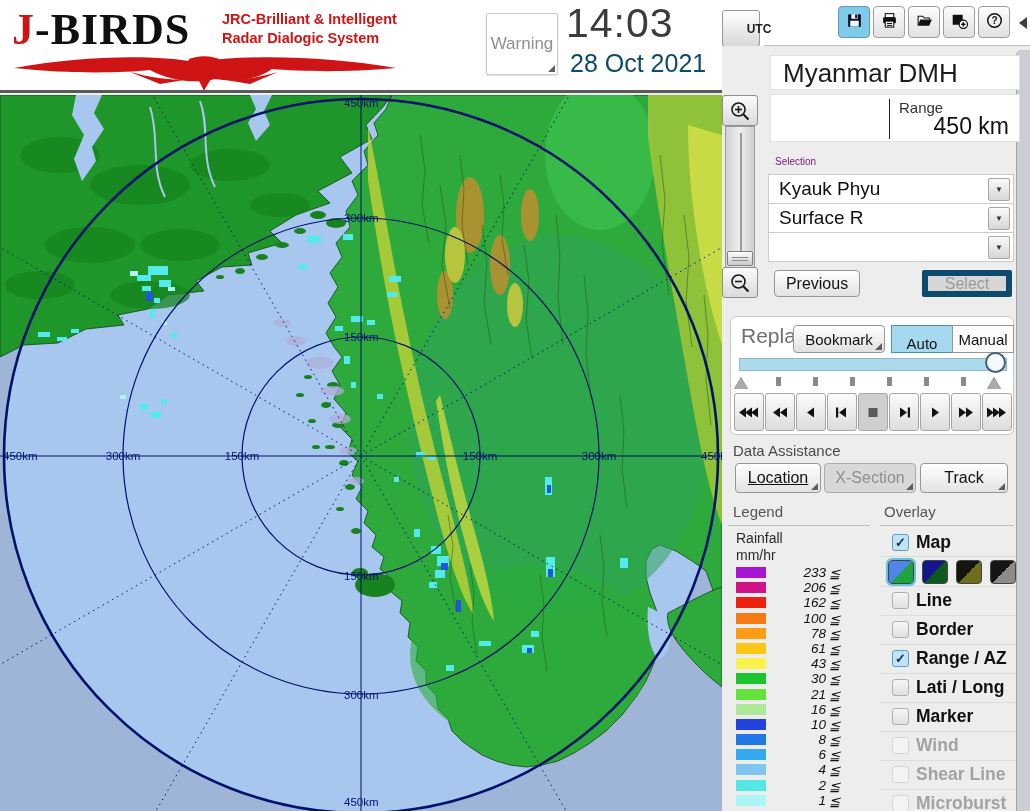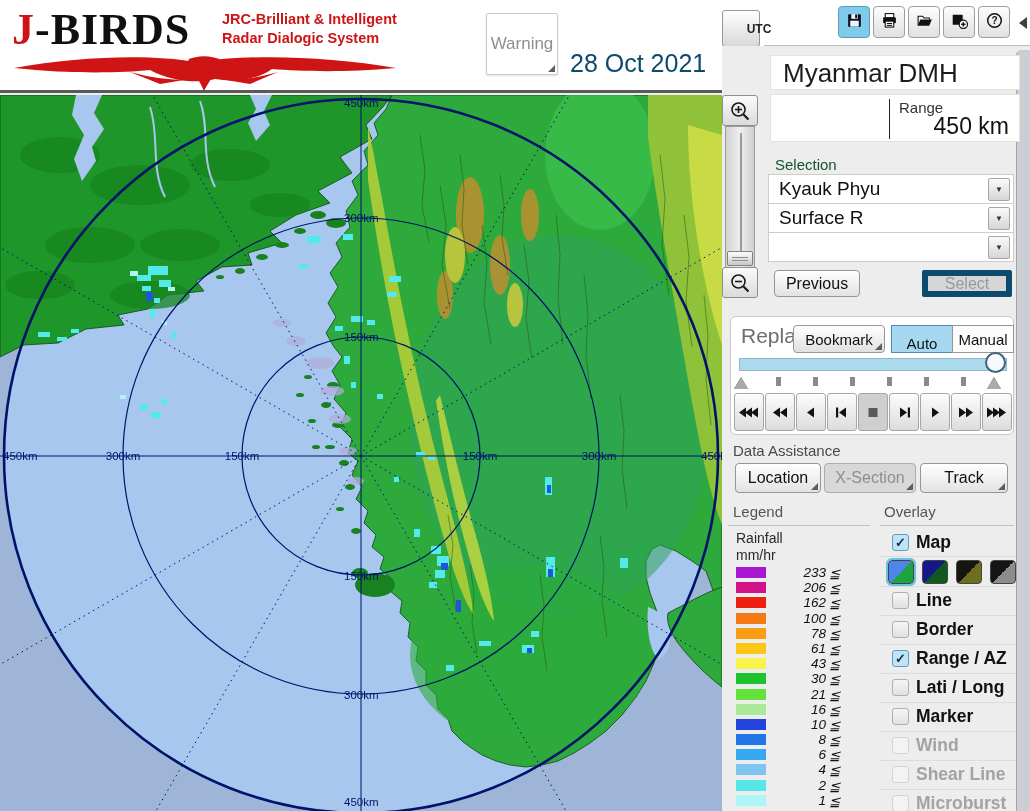--- a/index.html
+++ b/index.html
@@ -48,21 +48,21 @@
     background:#CBCFD4; border-left:1px solid #A3A3A3; border-radius:6px 0 0 0; }
 
   #station-box { position:absolute; left:48px; top:9px; width:250px; height:35px; background:#fff;
     border:1px solid #E2E2E2; font-size:26px; color:#1C1C1C; padding:2px 0 0 12px; }
   #range-box { position:absolute; left:48px; top:48px; width:250px; height:48px; background:#fff;
     border:1px solid #E2E2E2; }
   #range-divider { position:absolute; left:118px; top:4px; width:1px; height:40px; background:#222; }
   #range-label { position:absolute; left:128px; top:4px; font-size:15px; color:#333; }
   #range-value { position:absolute; right:10px; top:18px; font-size:23px; color:#111; }
 
-  #selection-label { position:absolute; left:53px; top:110px; font-size:15px; color:#14532d; }
+  #selection-label { position:absolute; left:53px; top:110px; font-size:10px; color:#701a75; }
   #selection-rows { position:absolute; left:46px; top:129px; width:246px; }
   .sel-row { position:relative; height:30px; background:#fff; border:1px solid #CCC; margin-top:-1px; }
   .sel-row .txt { position:absolute; left:10px; top:3px; font-size:19px; color:#101010; }
   .dd-btn { position:absolute; right:3px; top:3px; width:22px; height:23px; border:1px solid #A6A6A6;
     border-radius:2px; background:linear-gradient(#FAFAFA,#D6D6D6); font-size:8px; color:#333;
     display:flex; align-items:center; justify-content:center; }
   #previous-btn { position:absolute; left:52px; top:224px; width:86px; height:27px; border:1px solid #969696;
     border-radius:4px; background:linear-gradient(#FFFFFF,#E2E2E2); font-size:16px; color:#111;
     display:flex; align-items:center; justify-content:center; }
   #select-btn { position:absolute; left:200px; top:224px; width:90px; height:27px; border:6px solid #0c4a6e;
@@ -159,20 +159,21 @@
         <path fill="#CE1414" d="M186,22 C190,28 192,33 194,37 C196,33 199,28 203,22 C197,25 191,25 186,22 Z"></path>
         <path fill="#CE1414" d="M120,18 C150,26 170,27 186,24 L150,30 Z M268,18 C240,26 220,27 204,24 L240,30 Z"></path>
       </svg>
     </div>
 
     <div id="warning-btn">
       <span>Warning</span>
       <span class="corner-tri"></span>
     </div>
 
+    <div id="clock-time">14:03</div>
     <div id="clock-date">28 Oct 2021</div>
 
     <div id="tz-utc" class="tz-btn">
         <span>UTC</span>
       </div>
     <div id="tz-mmt" class="tz-btn">
         <span>MMT</span>
       </div>
 
     <div id="toolbar">
@@ -538,21 +539,21 @@
               <polygon points="1,0 8,5 1,10" fill="#111"></polygon>
               <polygon points="7,0 14,5 7,10" fill="#111"></polygon>
               <polygon points="13,0 20,5 13,10" fill="#111"></polygon>
             </svg>
           </button>
         </div>
     </div>
 
     <div id="da-label">Data Assistance</div>
     <div id="da-row">
-        <div class="da-btn" style="left: 0px; width: 86px;">
+        <div class="da-btn" style="left: 0px; width: 86px; text-decoration: underline;">
           <span>Location</span>
           <span class="corner-tri"></span>
         </div>
         <div class="da-btn disabled" style="left: 89px; width: 92px;">
           <span>X-Section</span>
           <span class="corner-tri"></span>
         </div>
         <div class="da-btn" style="left: 185px; width: 88px;">
           <span>Track</span>
           <span class="corner-tri"></span>

